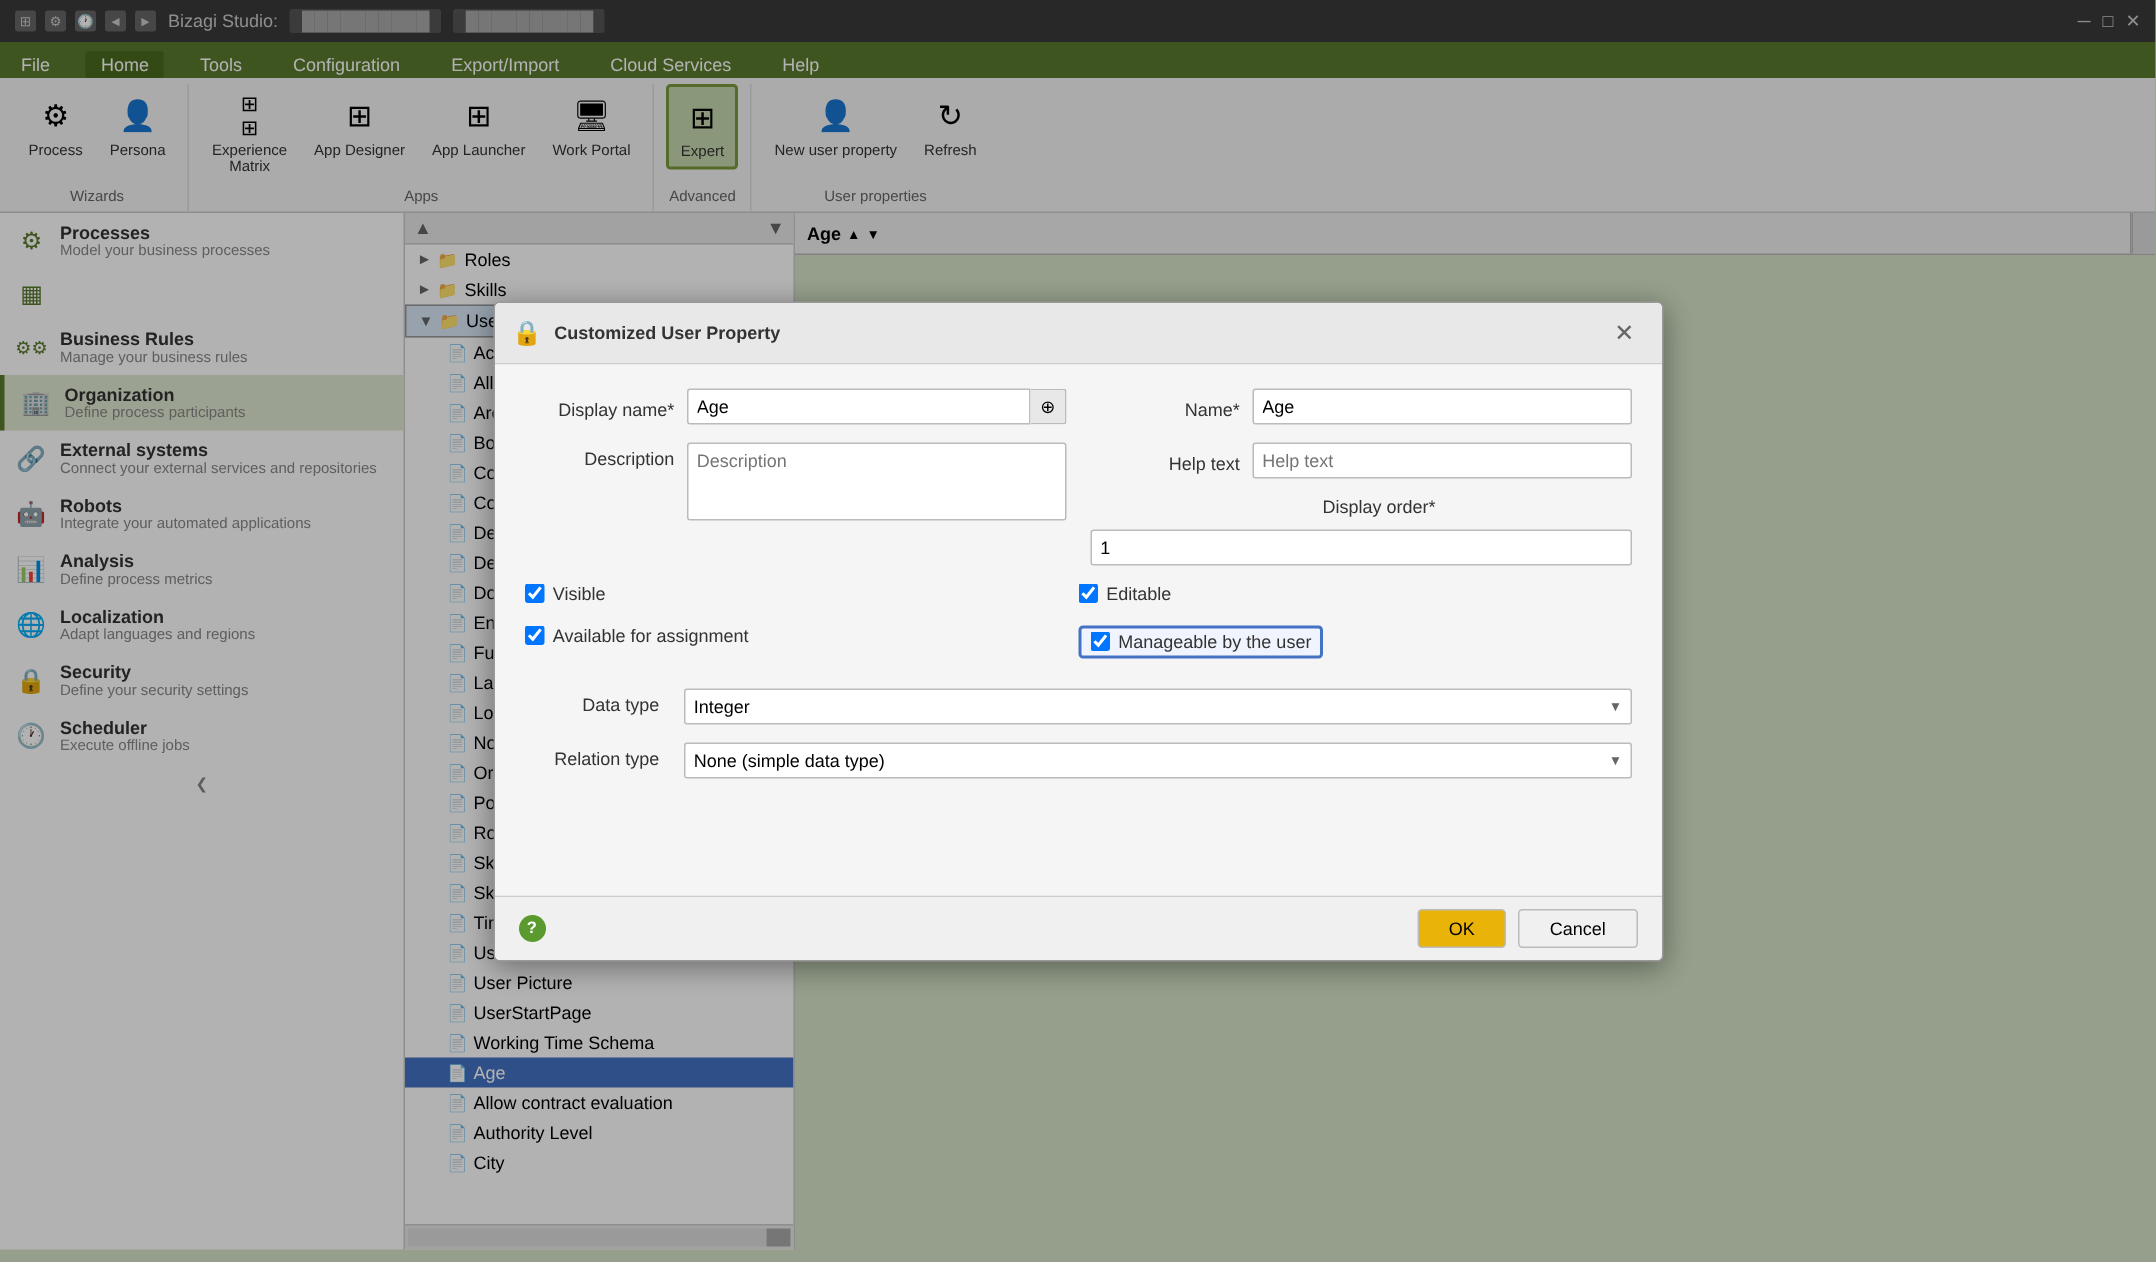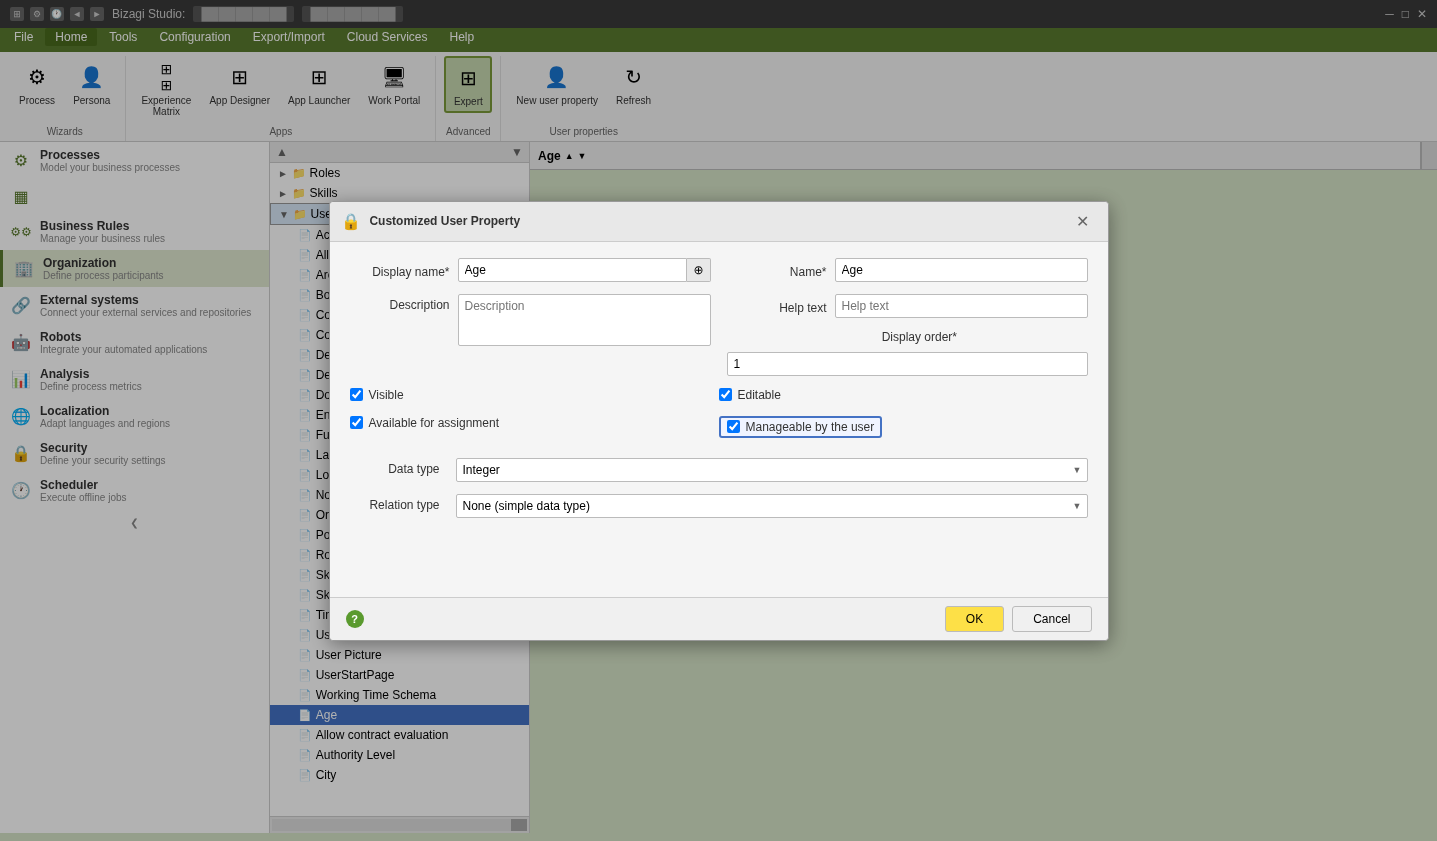--- a/index.html
+++ b/index.html
@@ -19,23 +19,23 @@
     }
     .title-bar-left { display: flex; align-items: center; gap: 8px; }
     .title-bar-icons { display: flex; gap: 6px; }
     .title-bar-icon { width: 14px; height: 14px; background: #666; border-radius: 2px; display: flex; align-items: center; justify-content: center; color: #ccc; font-size: 9px; }
 
     
     .menu-bar {
       background: #5a7a2e;
       height: 24px;
       display: flex;
-      align-items: flex-start;
+      align-items: flex-end;
       padding: 0 4px;
-      gap: 2px;
+      gap: 14px;
     }
     .menu-item {
       color: #fff;
       padding: 2px 10px;
       font-size: 12px;
       cursor: pointer;
       border-radius: 2px;
     }
     .menu-item:hover, .menu-item.active { background: #4a6a1e; }
 
@@ -322,21 +322,21 @@
     .modal-footer-right { display: flex; gap: 8px; }
 
     .btn {
       padding: 5px 20px;
       border: 1px solid #bbb;
       border-radius: 3px;
       cursor: pointer;
       font-size: 12px;
       background: #fff;
     }
-    .btn-ok { background: #fde047; }
+    .btn-ok { background: #eab308; }
     .btn-cancel { background: #f0f0f0; }
 
     .help-icon {
       width: 18px; height: 18px;
       background: #5a9a2e;
       border-radius: 50%;
       color: #fff;
       display: flex;
       align-items: center;
       justify-content: center;

